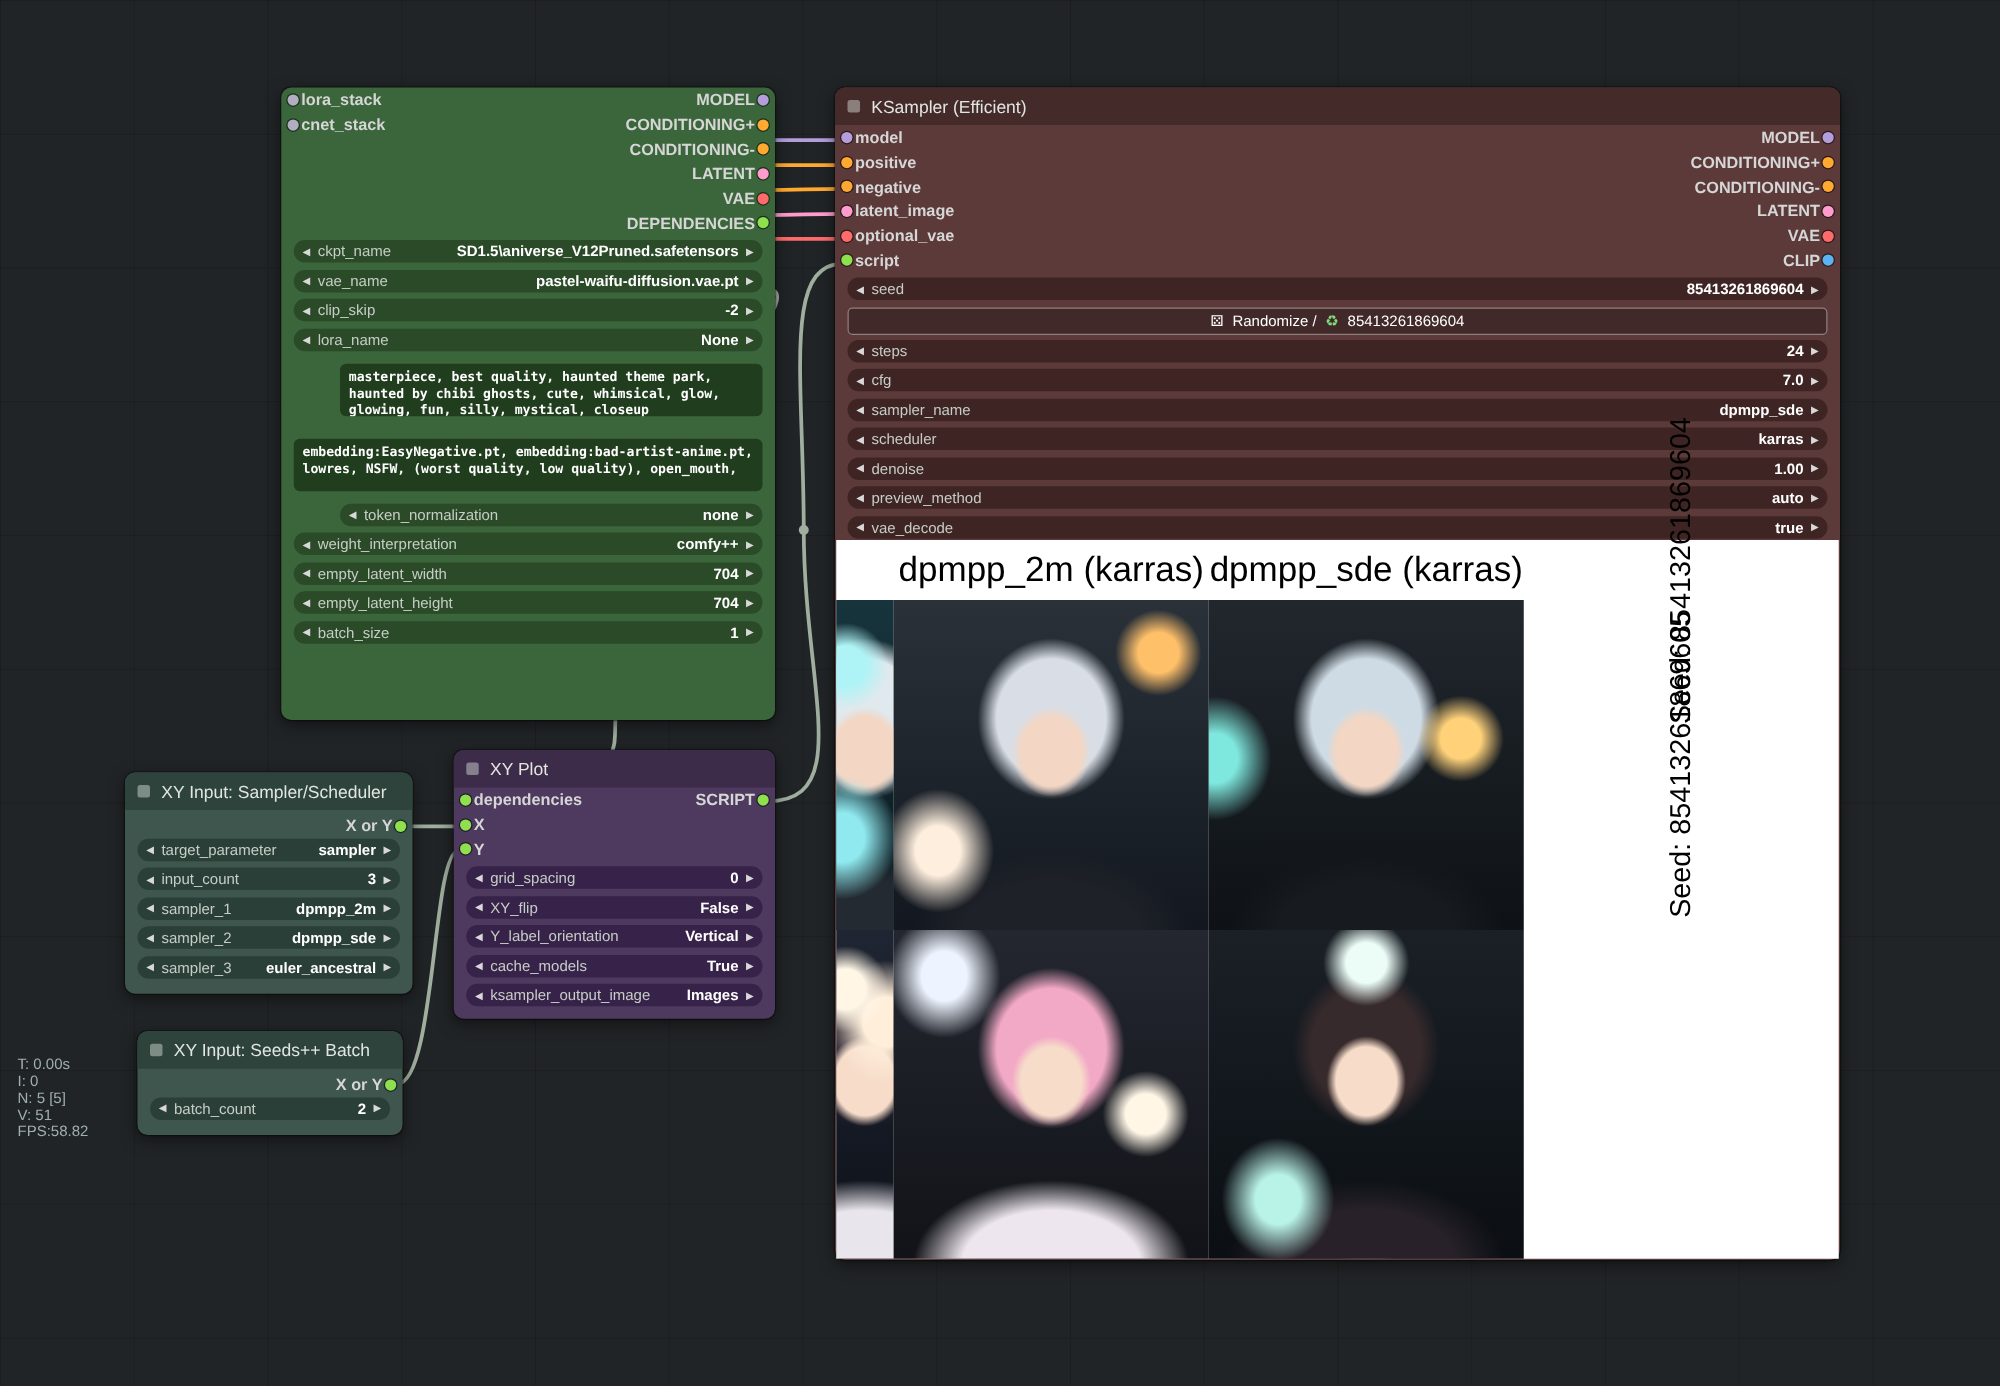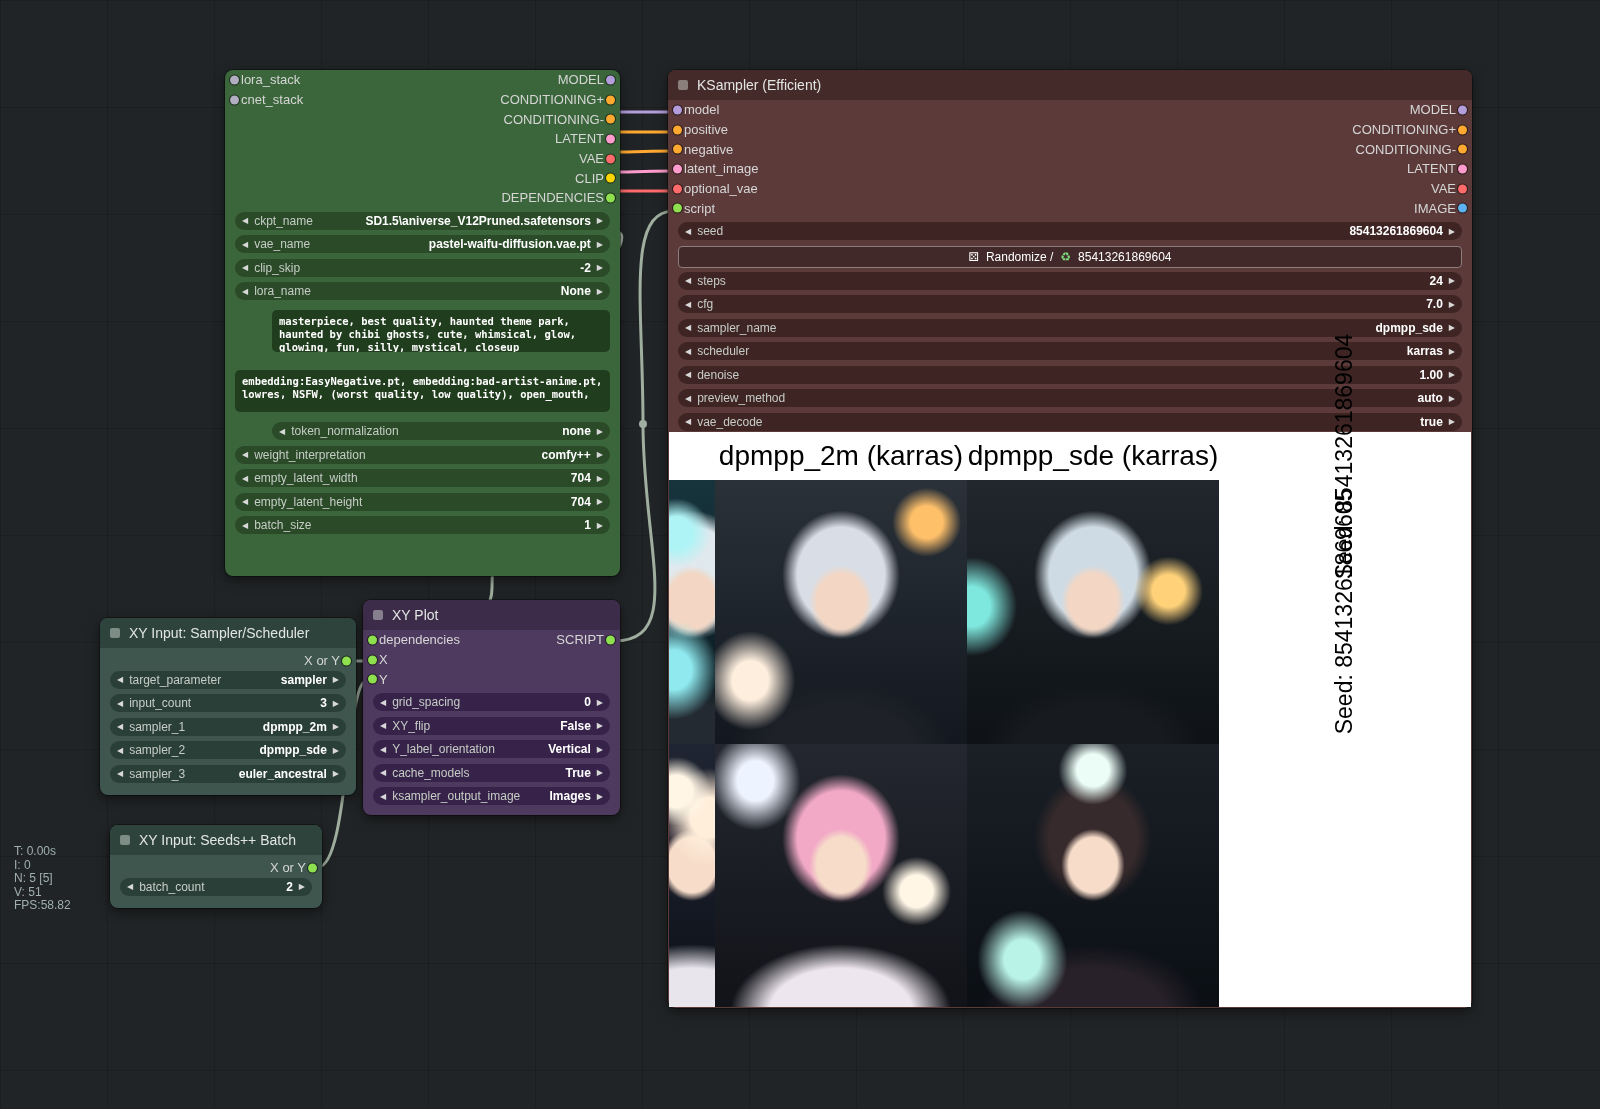--- a/index.html
+++ b/index.html
@@ -21,21 +21,21 @@
   .w-link{stroke:var(--link);}
   .middot{fill:var(--link);}
 
   .node{position:absolute;z-index:2;border-radius:8px;background:var(--body-bg);
     box-shadow:0 4px 12px rgba(0,0,0,.5), 0 0 0 1px rgba(0,0,0,.35);color:#ddd;}
   .ntitle{height:30px;display:flex;align-items:center;gap:9px;padding:0 10px;
     background:var(--title-bg);border-radius:8px 8px 0 0;font-size:14px;color:#e2e6e2;}
   .tbox{width:10px;height:10px;border-radius:2px;background:rgba(225,230,225,.45);flex:0 0 auto;}
 
   .srow{position:relative;height:19.7px;display:flex;align-items:center;padding:0 16px;font-size:13px;color:#d6d6d6;}
-  .slabel{white-space:nowrap;}
+  .slabel{white-space:nowrap;font-weight:bold;}
   .out-label{margin-left:auto;}
   .dot{width:9px;height:9px;border-radius:50%;background:var(--dot,#999);
     box-shadow:0 0 0 1px rgba(0,0,0,.55);position:absolute;top:50%;transform:translateY(-50%);}
   .dot.in{left:5px;}
   .dot.out{right:5px;}
 
   .widget{display:flex;align-items:center;gap:6px;height:18px;margin:0 10px 5.5px;
     padding:0 7px;background:var(--widget-bg);border-radius:9px;font-size:12px;}
   .arr{font-size:8px;color:#d8d8d8;flex:0 0 auto;}
   .wlabel{color:#c6cdc6;white-space:nowrap;}
@@ -109,24 +109,20 @@
     </div>
     <div class="srow">
       <span class="slabel out-label">LATENT</span>
       <span class="dot out" style="--dot: #ff9ccd;"></span>
     </div>
     <div class="srow">
       <span class="slabel out-label">VAE</span>
       <span class="dot out" style="--dot: #ff6b6b;"></span>
     </div>
     <div class="srow">
-      <span class="slabel out-label">CLIP</span>
-      <span class="dot out" style="--dot: #ffd500;"></span>
-    </div>
-    <div class="srow">
       <span class="slabel out-label">DEPENDENCIES</span>
       <span class="dot out" style="--dot: #8ee04e;"></span>
     </div>
 
     <div class="widget mt4">
       <span class="arr">◀</span>
       <span class="wlabel">ckpt_name</span>
       <span class="wvalue">SD1.5\aniverse_V12Pruned.safetensors</span>
       <span class="arr">▶</span>
     </div>
@@ -215,21 +211,21 @@
     </div>
     <div class="srow">
       <span class="dot in" style="--dot: #ff6b6b;"></span>
       <span class="slabel">optional_vae</span>
       <span class="slabel out-label">VAE</span>
       <span class="dot out" style="--dot: #ff6b6b;"></span>
     </div>
     <div class="srow">
       <span class="dot in" style="--dot: #8ee04e;"></span>
       <span class="slabel">script</span>
-      <span class="slabel out-label">IMAGE</span>
+      <span class="slabel out-label">CLIP</span>
       <span class="dot out" style="--dot: #5db2f2;"></span>
     </div>
 
     <div class="widget mt4">
       <span class="arr">◀</span>
       <span class="wlabel">seed</span>
       <span class="wvalue">85413261869604</span>
       <span class="arr">▶</span>
     </div>
     <div class="rand-btn">
@@ -346,21 +342,21 @@
       <span class="arr">▶</span>
     </div>
     <div class="widget">
       <span class="arr">◀</span>
       <span class="wlabel">ksampler_output_image</span>
       <span class="wvalue">Images</span>
       <span class="arr">▶</span>
     </div>
   </div>
 
-  <div class="node xyinput" style="left:100px;top:618px;width:256px;height:177px;">
+  <div class="node xyinput" style="left:100px;top:618px;width:230px;height:177px;">
     <div class="ntitle">
       <span class="tbox"></span>
       <span>XY Input: Sampler/Scheduler</span>
     </div>
     <div class="srow mt3">
       <span class="slabel out-label">X or Y</span>
       <span class="dot out" style="--dot: #8ee04e;"></span>
     </div>
     <div class="widget">
       <span class="arr">◀</span>

